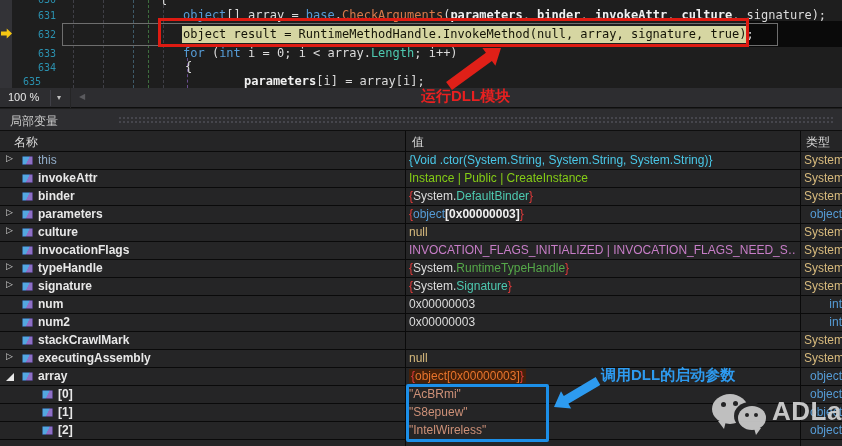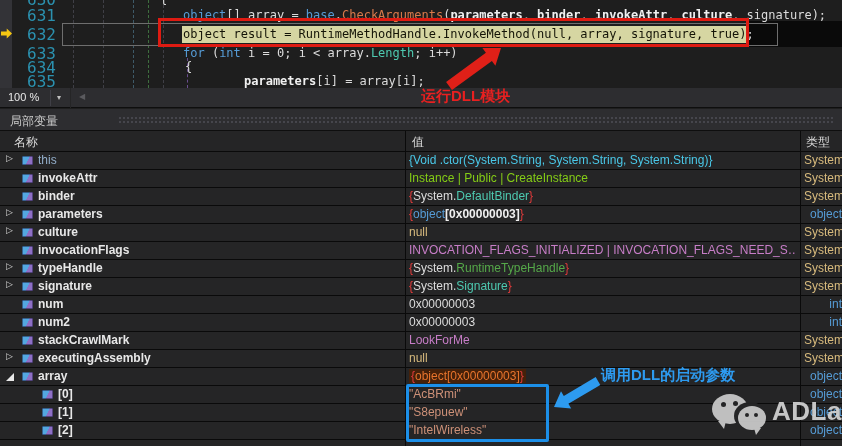--- a/index.html
+++ b/index.html
@@ -8,21 +8,21 @@
     position:relative; width:842px; height:446px; overflow:hidden;
     background:#1E1E1E;
     font-family:"Liberation Sans", sans-serif;
   }
   
   #editor { position:absolute; left:0; top:0; width:842px; height:88px; background:#1E1E1E; overflow:hidden; }
   #bp-margin { position:absolute; left:0; top:0; width:12px; height:88px; background:#333337; }
   .iguide { position:absolute; top:0; height:88px; width:0; border-left:1px dashed #3F3F46; }
   .code-num {
     position:absolute; left:8px; width:48px; text-align:right;
-    font-family:"DejaVu Sans Mono","Liberation Mono",monospace; font-size:16px; line-height:15px; color:#2B91AF;
+    font-family:"DejaVu Sans Mono","Liberation Mono",monospace; font-size:10px; line-height:15px; color:#2B91AF;
   }
   .code-line {
     position:absolute; white-space:pre;
     font-family:"DejaVu Sans Mono","Liberation Mono",monospace; font-size:12px; line-height:15px; color:#DCDCDC;
   }
   #stmt-box { position:absolute; left:62px; top:23px; width:716px; height:23px; border:1px solid #6E6E6E; }
   #line632-dark { position:absolute; left:748px; top:21px; width:94px; height:26px; background:#0A0A0A; }
   #hl-bg { position:absolute; left:182px; top:26px; width:566px; height:17px; background:#D6D6A2; }
   #red-box { position:absolute; left:158px; top:18px; width:591px; height:29px; border:3px solid #DE1B12; }
   #ip-arrow {
@@ -85,21 +85,21 @@
         <div class="code-num" style="top: -8px;">630</div>
         <div class="code-line" style="top: -8px; left: 160px;"><span style="color: rgb(220, 220, 220);">{</span></div>
         <div class="code-num" style="top: 8px;">631</div>
         <div class="code-line" style="top: 8px; left: 183px;"><span style="color: rgb(86, 156, 214);">object</span><span style="color: rgb(220, 220, 220);">[] array = </span><span style="color: rgb(86, 156, 214);">base</span><span style="color: rgb(220, 220, 220);">.</span><span style="color: rgb(217, 121, 74);">CheckArguments</span><span style="color: rgb(220, 220, 220);">(</span><span style="color: rgb(240, 240, 240); font-weight: bold;">parameters</span><span style="color: rgb(220, 220, 220);">, </span><span style="color: rgb(240, 240, 240); font-weight: bold;">binder</span><span style="color: rgb(220, 220, 220);">, </span><span style="color: rgb(240, 240, 240); font-weight: bold;">invokeAttr</span><span style="color: rgb(220, 220, 220);">, </span><span style="color: rgb(240, 240, 240); font-weight: bold;">culture</span><span style="color: rgb(220, 220, 220);">, signature);</span></div>
         <div class="code-num" style="top: 27px;">632</div>
         <div class="code-line" style="top: 27px; left: 183px;"><span style="color: rgb(20, 20, 7); background: rgb(214, 214, 162);">object result = RuntimeMethodHandle.InvokeMethod(null, array, signature, true)</span><span style="color: rgb(220, 220, 220);">;</span></div>
         <div class="code-num" style="top: 46px;">633</div>
         <div class="code-line" style="top: 46px; left: 183px;"><span style="color: rgb(86, 156, 214);">for</span><span style="color: rgb(220, 220, 220);"> (</span><span style="color: rgb(86, 156, 214);">int</span><span style="color: rgb(220, 220, 220);"> i = 0; i &lt; array.</span><span style="color: rgb(78, 201, 176);">Length</span><span style="color: rgb(220, 220, 220);">; i++)</span></div>
         <div class="code-num" style="top: 60px;">634</div>
         <div class="code-line" style="top: 60px; left: 185px;"><span style="color: rgb(220, 220, 220);">{</span></div>
-        <div class="code-num" style="top: 74px;">635</div>
+        <div class="code-num" style="top: 74px; text-align: center;">635</div>
         <div class="code-line" style="top: 74px; left: 216px; padding-left: 28px;"><span style="color: rgb(240, 240, 240); font-weight: bold;">parameters</span><span style="color: rgb(220, 220, 220);">[i] = array[i];</span></div>
       </div>
     <div id="ip-arrow"></div>
     <div id="red-box"></div>
   </div>
 
   <div id="zoombar">
     <span id="zoom-level">100 %</span>
     <span id="zoom-dd">▾</span>
     <div id="hscroll">
@@ -181,21 +181,20 @@
         </div>
         <div class="lrow">
           <span class="vicon" style="left: 22px;"></span>
           <span class="vname" style="left: 38px;">num2</span>
           <span class="vval"><span style="color: rgb(220, 220, 220);">0x00000003</span></span>
           <span class="vtype" style="color: rgb(86, 156, 214);">int</span>
         </div>
         <div class="lrow">
           <span class="vicon" style="left: 22px;"></span>
           <span class="vname" style="left: 38px;">stackCrawlMark</span>
-          <span class="vval"><span style="color: rgb(199, 125, 199);">LookForMe</span></span>
           <span class="vtype" style="color: rgb(215, 186, 125);">System</span>
         </div>
         <div class="lrow">
           <span class="exp-c">▷</span>
           <span class="vicon" style="left: 22px;"></span>
           <span class="vname" style="left: 38px;">executingAssembly</span>
           <span class="vval"><span style="color: rgb(215, 186, 125);">null</span></span>
           <span class="vtype" style="color: rgb(215, 186, 125);">System</span>
         </div>
         <div class="lrow">

